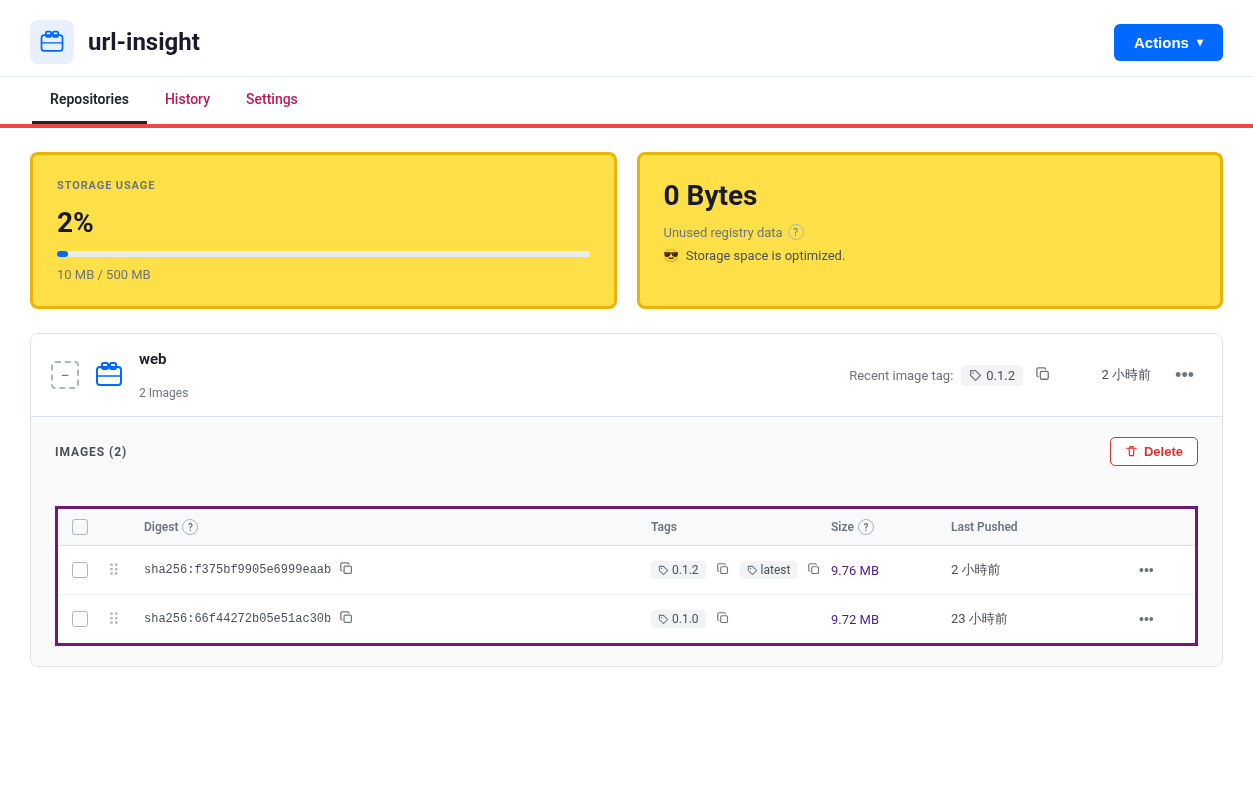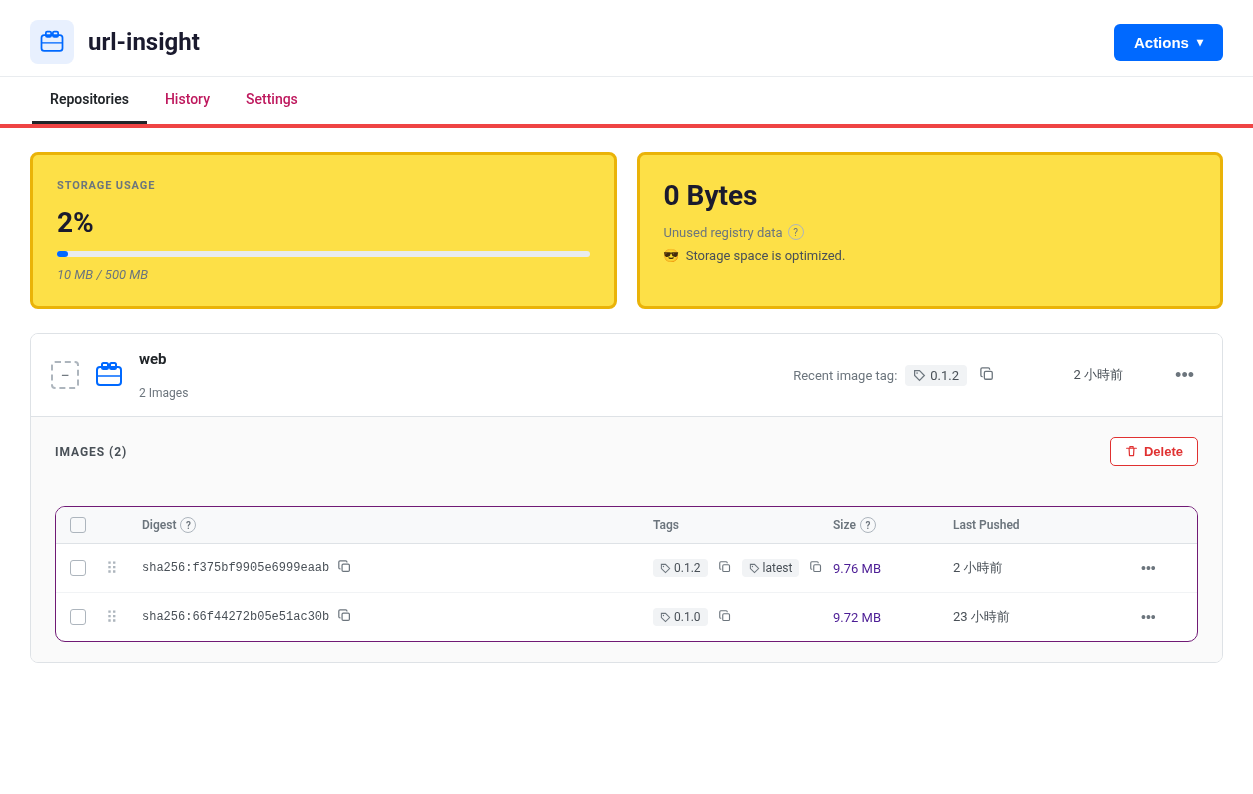--- a/index.html
+++ b/index.html
@@ -23,44 +23,44 @@
     .tab.active { color: #212529; border-bottom-color: #212529; font-weight: 600; }
 
     .main { padding: 24px 30px; }
 
     .stats-row { display: flex; gap: 20px; margin-bottom: 24px; }
     .stat-card { background: #fde047; border: 3px solid #eab308; border-radius: 8px; padding: 24px 24px; flex: 1; }
     .stat-label { font-size: 11px; font-weight: 700; letter-spacing: 0.08em; color: #6c757d; text-transform: uppercase; margin-bottom: 14px; }
     .stat-value { font-size: 28px; font-weight: 700; color: #1a1a2e; margin-bottom: 12px; }
     .progress-bar-bg { background: #e9ecef; border-radius: 4px; height: 6px; width: 100%; margin-bottom: 10px; }
     .progress-bar-fill { background: #0069ff; height: 6px; border-radius: 4px; width: 2%; }
-    .stat-sub { font-size: 13px; color: #6c757d; font-style: italic; }
+    .stat-sub { font-size: 13px; color: #6c757d; }
     .garbage-sub { font-size: 13px; color: #6c757d; margin-bottom: 8px; display: flex; align-items: flex-end; gap: 5px; }
     .help-icon { display: inline-flex; align-items: center; justify-content: center; width: 16px; height: 16px; border: 1px solid #adb5bd; border-radius: 50%; font-size: 10px; color: #6c757d; cursor: pointer; }
     .optimized-row { display: flex; align-items: center; gap: 6px; font-size: 13px; color: #495057; }
 
     .repo-section { border: 1px solid #dee2e6; border-radius: 8px; overflow: hidden; }
     .repo-header { display: flex; align-items: center; padding: 16px 20px; background: #fff; border-bottom: 1px solid #dee2e6; gap: 14px; }
     .repo-expand-btn { width: 28px; height: 28px; border: 2px dashed #adb5bd; border-radius: 4px; display: flex; align-items: center; justify-content: center; cursor: pointer; color: #6c757d; font-size: 16px; flex-shrink: 0; }
     .repo-icon { width: 32px; height: 32px; color: #0069ff; flex-shrink: 0; }
     .repo-name { font-weight: 700; font-size: 15px; }
     .repo-images-count { font-size: 12px; color: #6c757d; margin-top: 18px; }
-    .repo-header-right { margin-left: auto; display: flex; align-items: center; gap: 44px; }
+    .repo-header-right { margin-left: auto; display: flex; align-items: center; gap: 16px; }
     .recent-tag-label { color: #6c757d; font-size: 13px; }
     .tag-badge { display: inline-flex; align-items: center; gap: 4px; background: #f1f3f5; border-radius: 4px; padding: 3px 8px; font-size: 13px; color: #495057; }
     .tag-badge svg { width: 12px; height: 12px; color: #6c757d; }
     .time-text { color: #495057; font-size: 13px; min-width: 80px; text-align: right; }
     .three-dot-btn { background: none; border: none; cursor: pointer; color: #6c757d; font-size: 18px; padding: 4px 8px; display: flex; align-items: center; }
 
     .images-section { padding: 20px 24px; background: #fafafa; }
     .images-header { display: flex; align-items: center; justify-content: space-between; margin-bottom: 16px; }
     .images-title { font-size: 12px; font-weight: 700; letter-spacing: 0.08em; text-transform: uppercase; color: #495057; }
     .delete-btn { display: flex; align-items: center; gap: 6px; background: #fff; border: 1px solid #e03131; border-radius: 5px; color: #e03131; padding: 6px 14px; font-size: 13px; font-weight: 600; cursor: pointer; }
 
-    .images-table { background: #fff; border: 1px solid #701a75; border-radius: 10px; overflow: hidden; width: 100%; margin-top: 40px; }
+    .images-table { background: #fff; border: 3px solid #701a75; border-radius: 0; overflow: hidden; width: 100%; margin-top: 40px; }
     .table-header-row { display: grid; grid-template-columns: 36px 36px 1fr 180px 120px 180px 50px; align-items: center; padding: 10px 14px; background: #f8f9fa; border-bottom: 1px solid #dee2e6; }
     .table-col-label { font-size: 12px; font-weight: 600; color: #6c757d; text-transform: none; display: flex; align-items: center; gap: 4px; }
     .table-row { display: grid; grid-template-columns: 36px 36px 1fr 180px 120px 180px 50px; align-items: center; padding: 12px 14px; border-bottom: 1px solid #f1f3f5; }
     .table-row:last-child { border-bottom: none; }
     .checkbox { width: 16px; height: 16px; border: 1.5px solid #adb5bd; border-radius: 3px; cursor: pointer; flex-shrink: 0; }
     .drag-icon { color: #adb5bd; font-size: 16px; cursor: grab; }
     .digest-text { font-family: 'Courier New', monospace; font-size: 12px; color: #495057; overflow: hidden; text-overflow: ellipsis; white-space: nowrap; }
     .copy-btn { background: none; border: none; cursor: pointer; color: #6c757d; padding: 2px 5px; font-size: 13px; }
     .tags-cell { display: flex; align-items: center; gap: 6px; flex-wrap: wrap; }
     .size-text { font-size: 13px; color: #4c1d95; }

